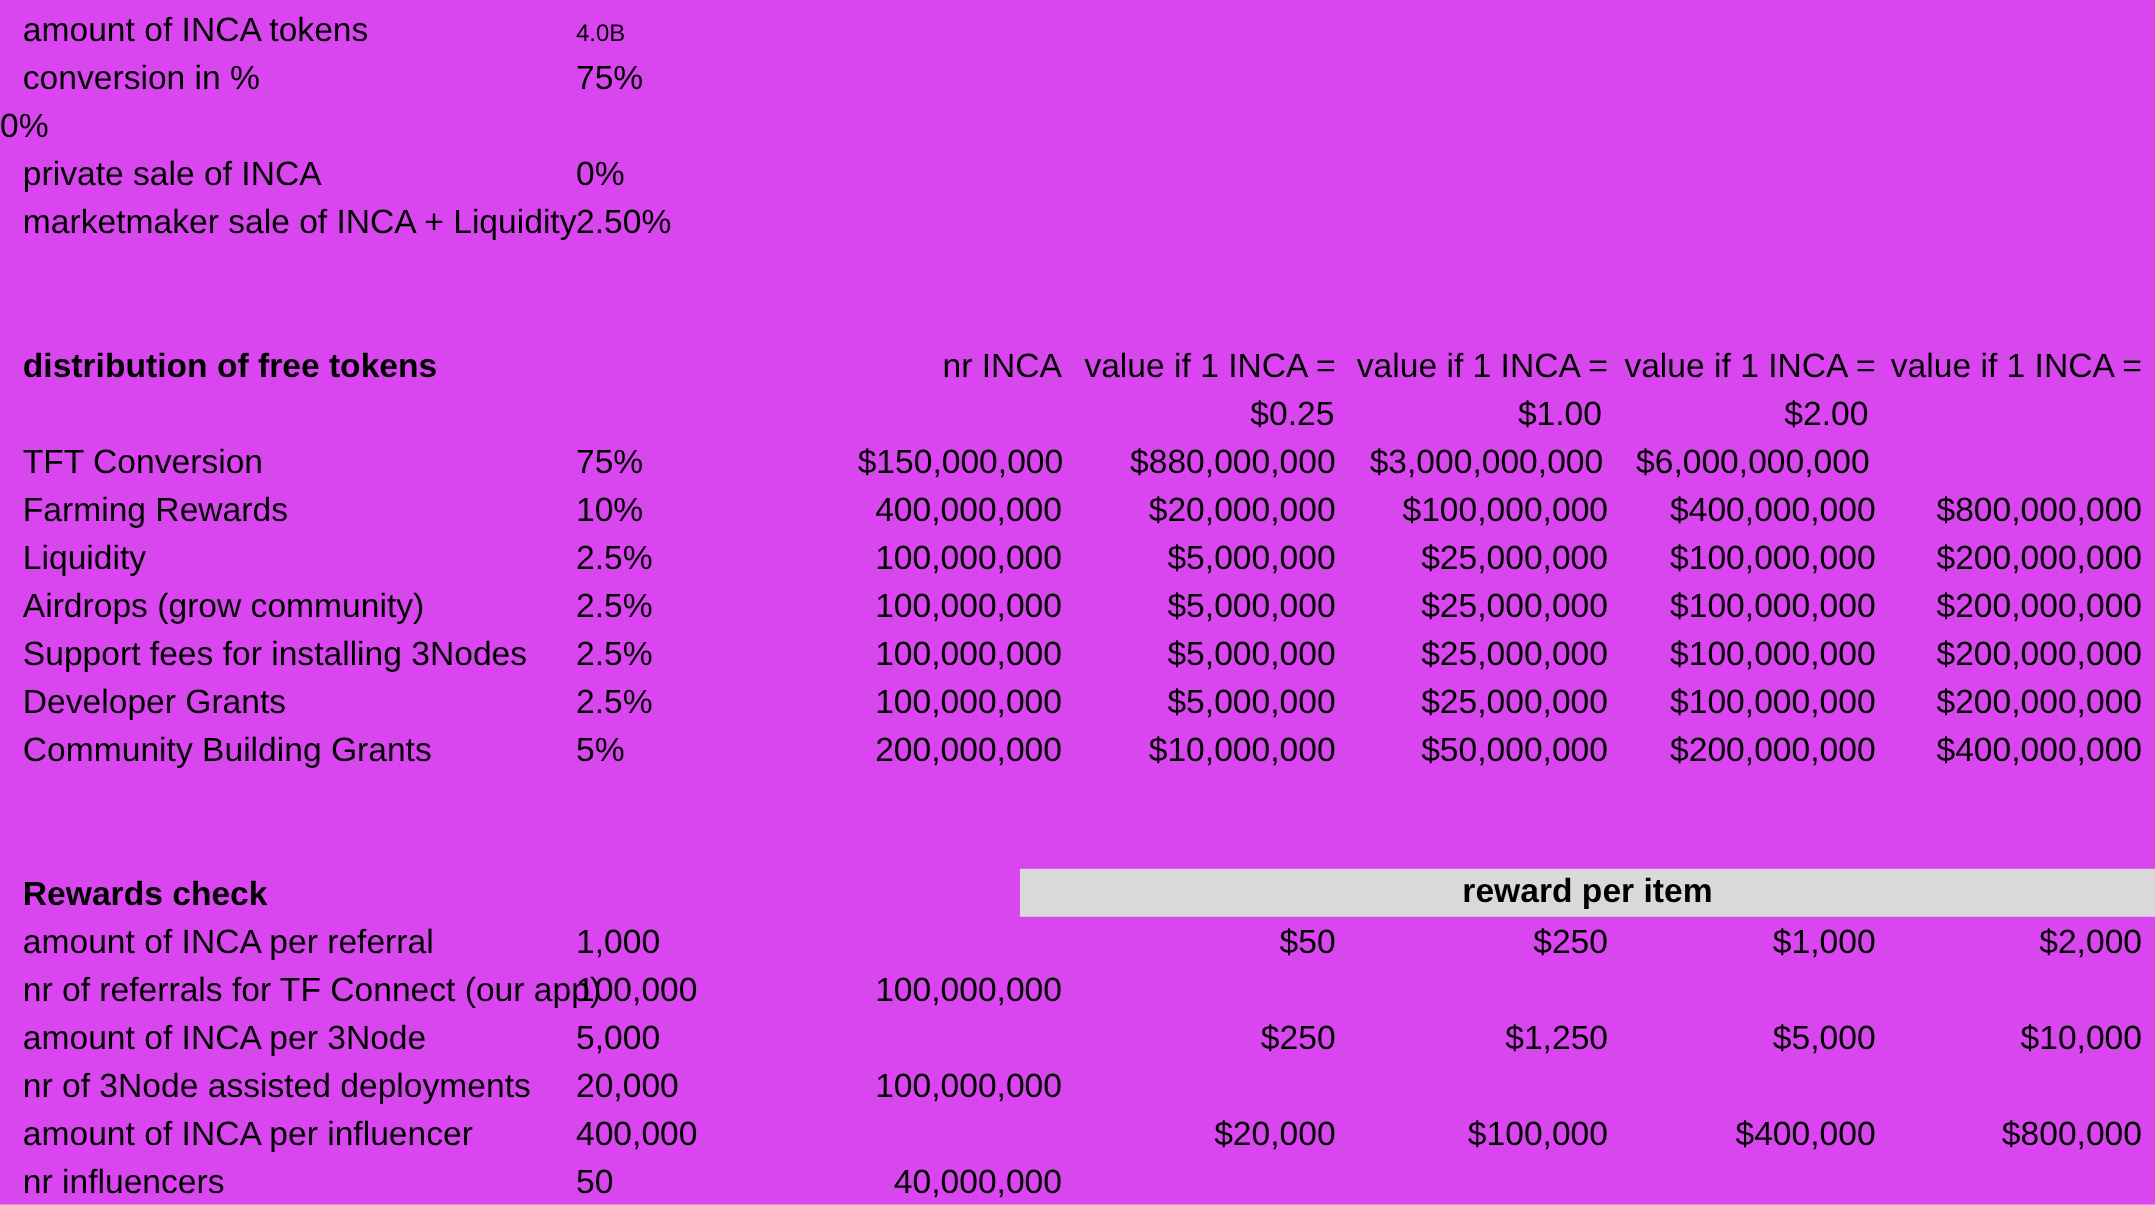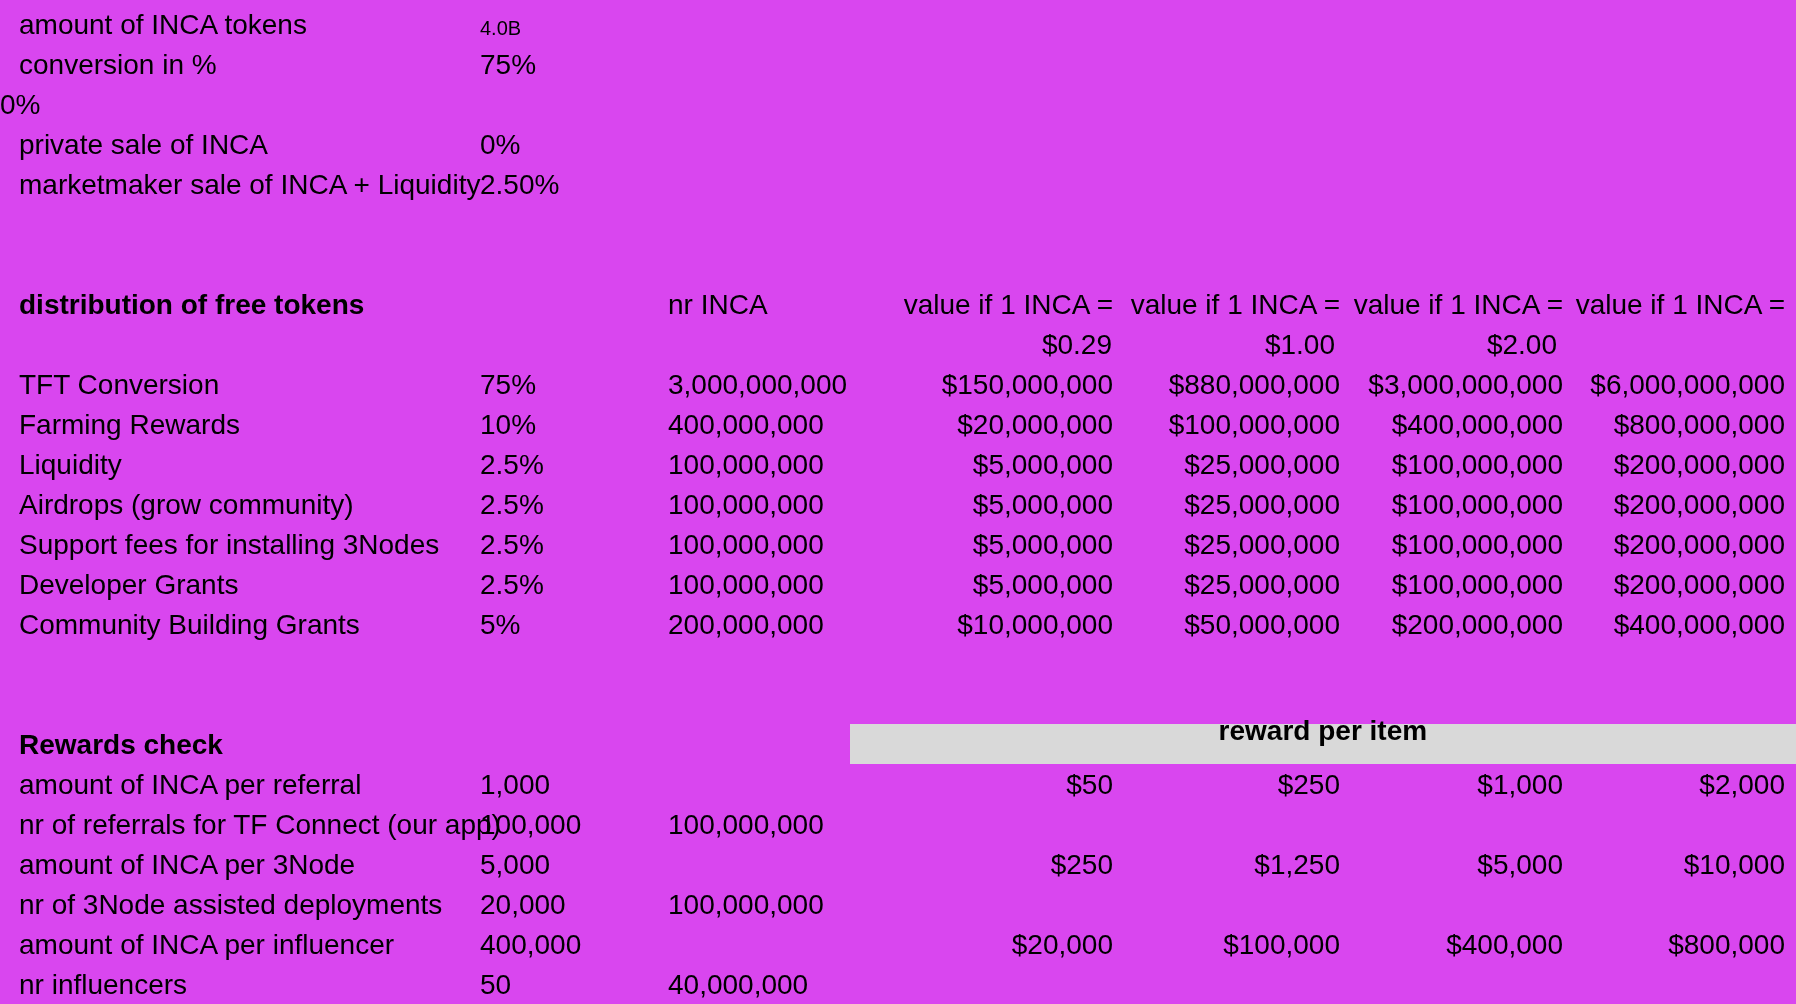--- a/index.html
+++ b/index.html
@@ -17,36 +17,36 @@
   }
   .row { display: flex; height: 40px; align-items: flex-end; }
   .cell {
     box-sizing: border-box;
     line-height: 1.05;
     padding-bottom: 5px;
     white-space: nowrap;
   }
   .cA { width: 480px; padding-left: 19px; text-align: left; }
   .cB { width: 188px; text-align: left; padding-right: 10px; }
-  .cC { width: 227px; text-align: left; padding-right: 10px; margin-top: 12px; }
+  .cC { width: 227px; text-align: right; padding-right: 10px; margin-top: 12px; }
   .cD { width: 228px; text-align: right; padding-right: 10px; }
   .cE { width: 227px; text-align: right; padding-right: 10px; }
   .cF { width: 223px; text-align: right; padding-right: 10px; }
   .cG { width: 223px; text-align: right; padding-right: 11px; }
   .bold { font-weight: bold; }
   .small { font-size: 20px; }
   .band {
     width: 999px;
     height: 40px;
     background: var(--band-bg, #d9d9d9);
     display: flex;
     align-items: flex-end;
     justify-content: center;
     box-sizing: border-box;
-    padding-bottom: 17px;
+    padding-bottom: 5px;
     font-weight: bold;
   }
 </style>
 </head>
 <body>
 
 <div class="sheet">
 
   <div class="row">
     <div class="cell cA">amount of INCA tokens</div>
@@ -78,29 +78,28 @@
     <div class="cell cD">value if 1 INCA =</div>
     <div class="cell cE">value if 1 INCA =</div>
     <div class="cell cF">value if 1 INCA =</div>
     <div class="cell cG">value if 1 INCA =</div>
   </div>
 
   <div class="row">
     <div class="cell cA"></div>
     <div class="cell cB"></div>
     <div class="cell cC"></div>
-    <div class="cell cE">$0.29</div>
+    <div class="cell cE">$0.25</div>
     <div class="cell cF">$1.00</div>
     <div class="cell cG">$2.00</div>
   </div>
 
   <div class="row">
     <div class="cell cA">TFT Conversion</div>
     <div class="cell cB">75%</div>
-    <div class="cell cC">3,000,000,000</div>
     <div class="cell cD">$150,000,000</div>
     <div class="cell cE">$880,000,000</div>
     <div class="cell cF">$3,000,000,000</div>
     <div class="cell cG">$6,000,000,000</div>
   </div>
   <div class="row">
     <div class="cell cA">Farming Rewards</div>
     <div class="cell cB">10%</div>
     <div class="cell cC">400,000,000</div>
     <div class="cell cD">$20,000,000</div>

